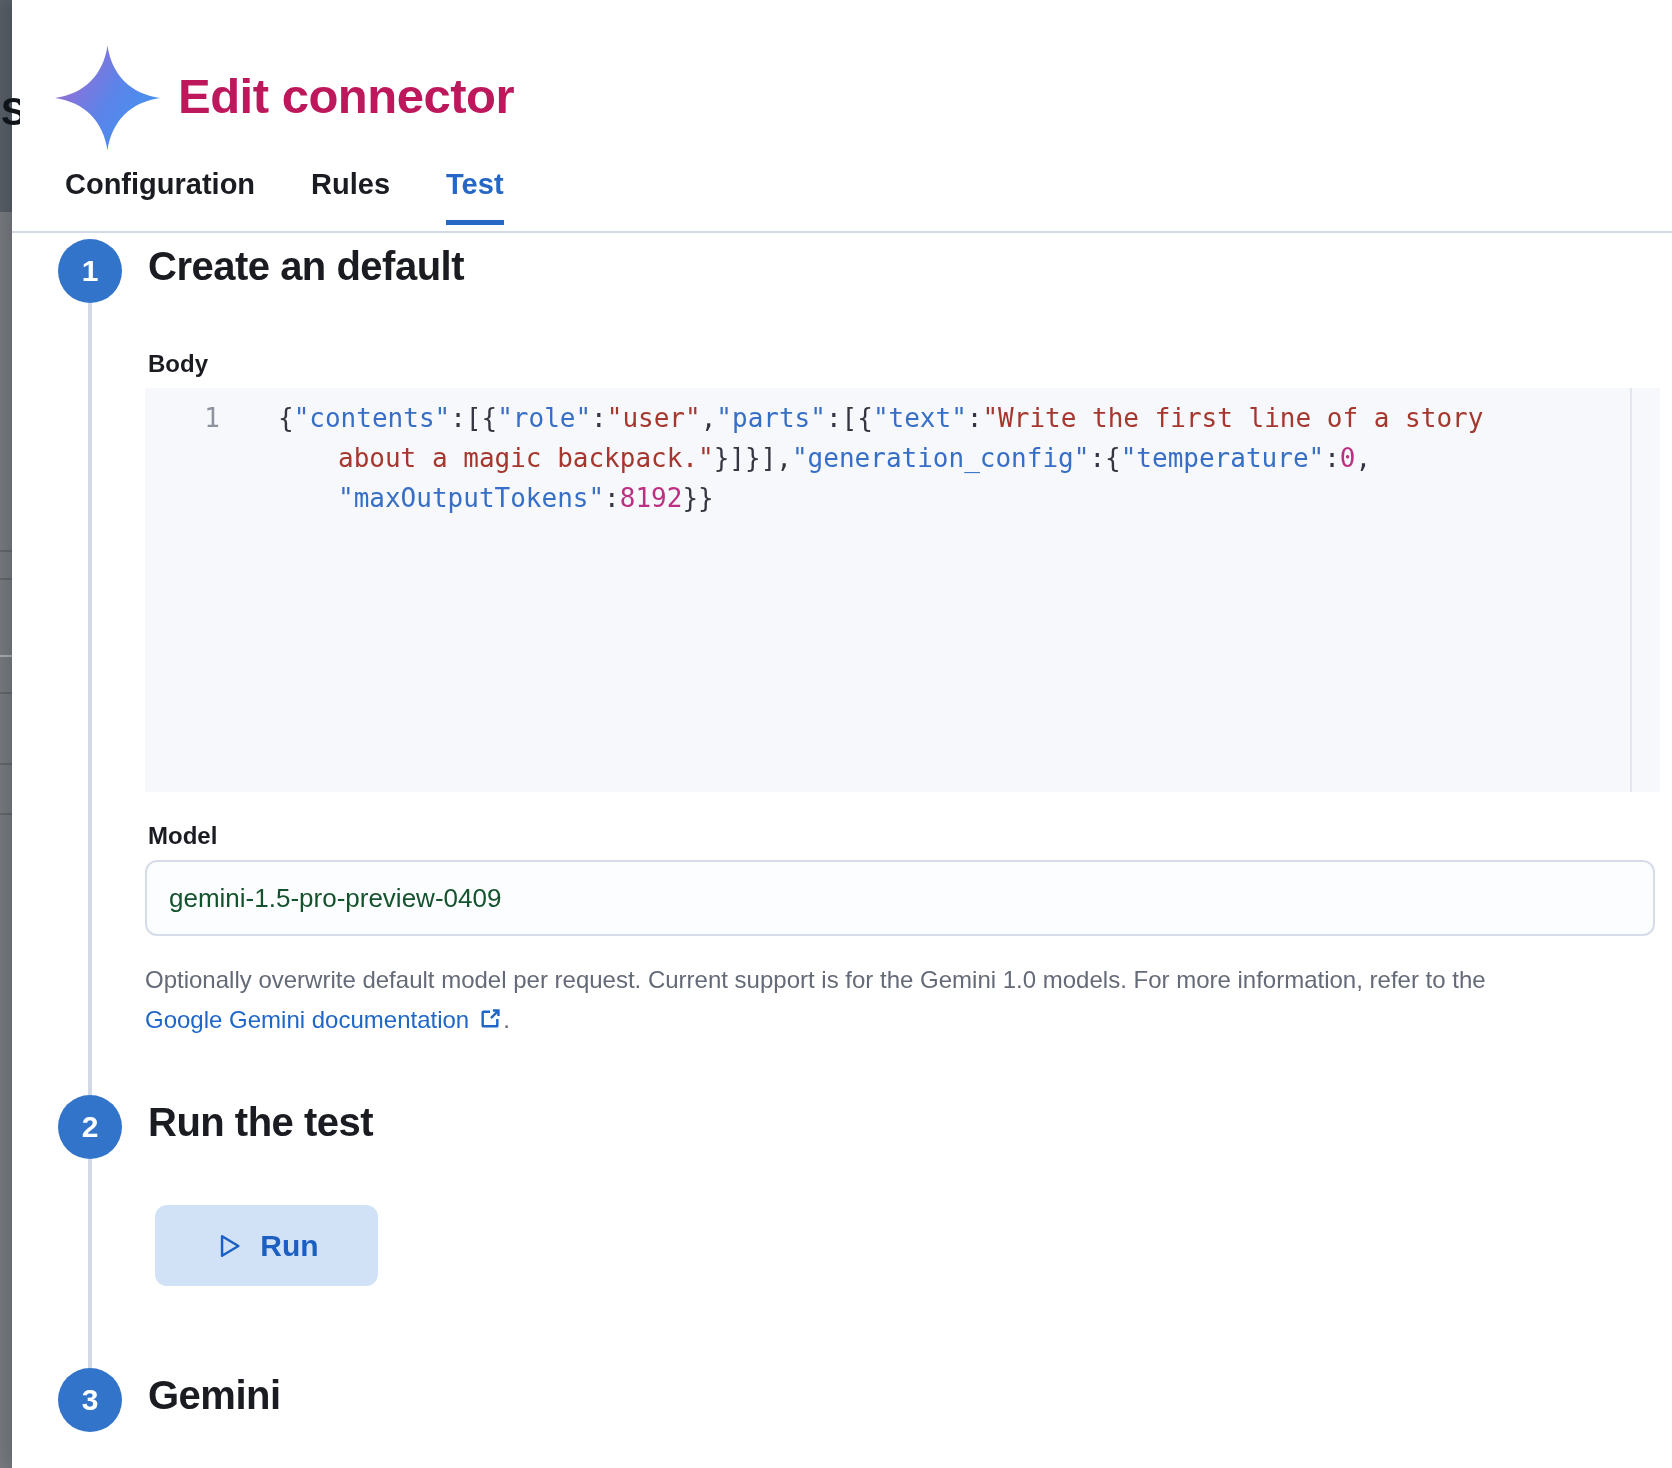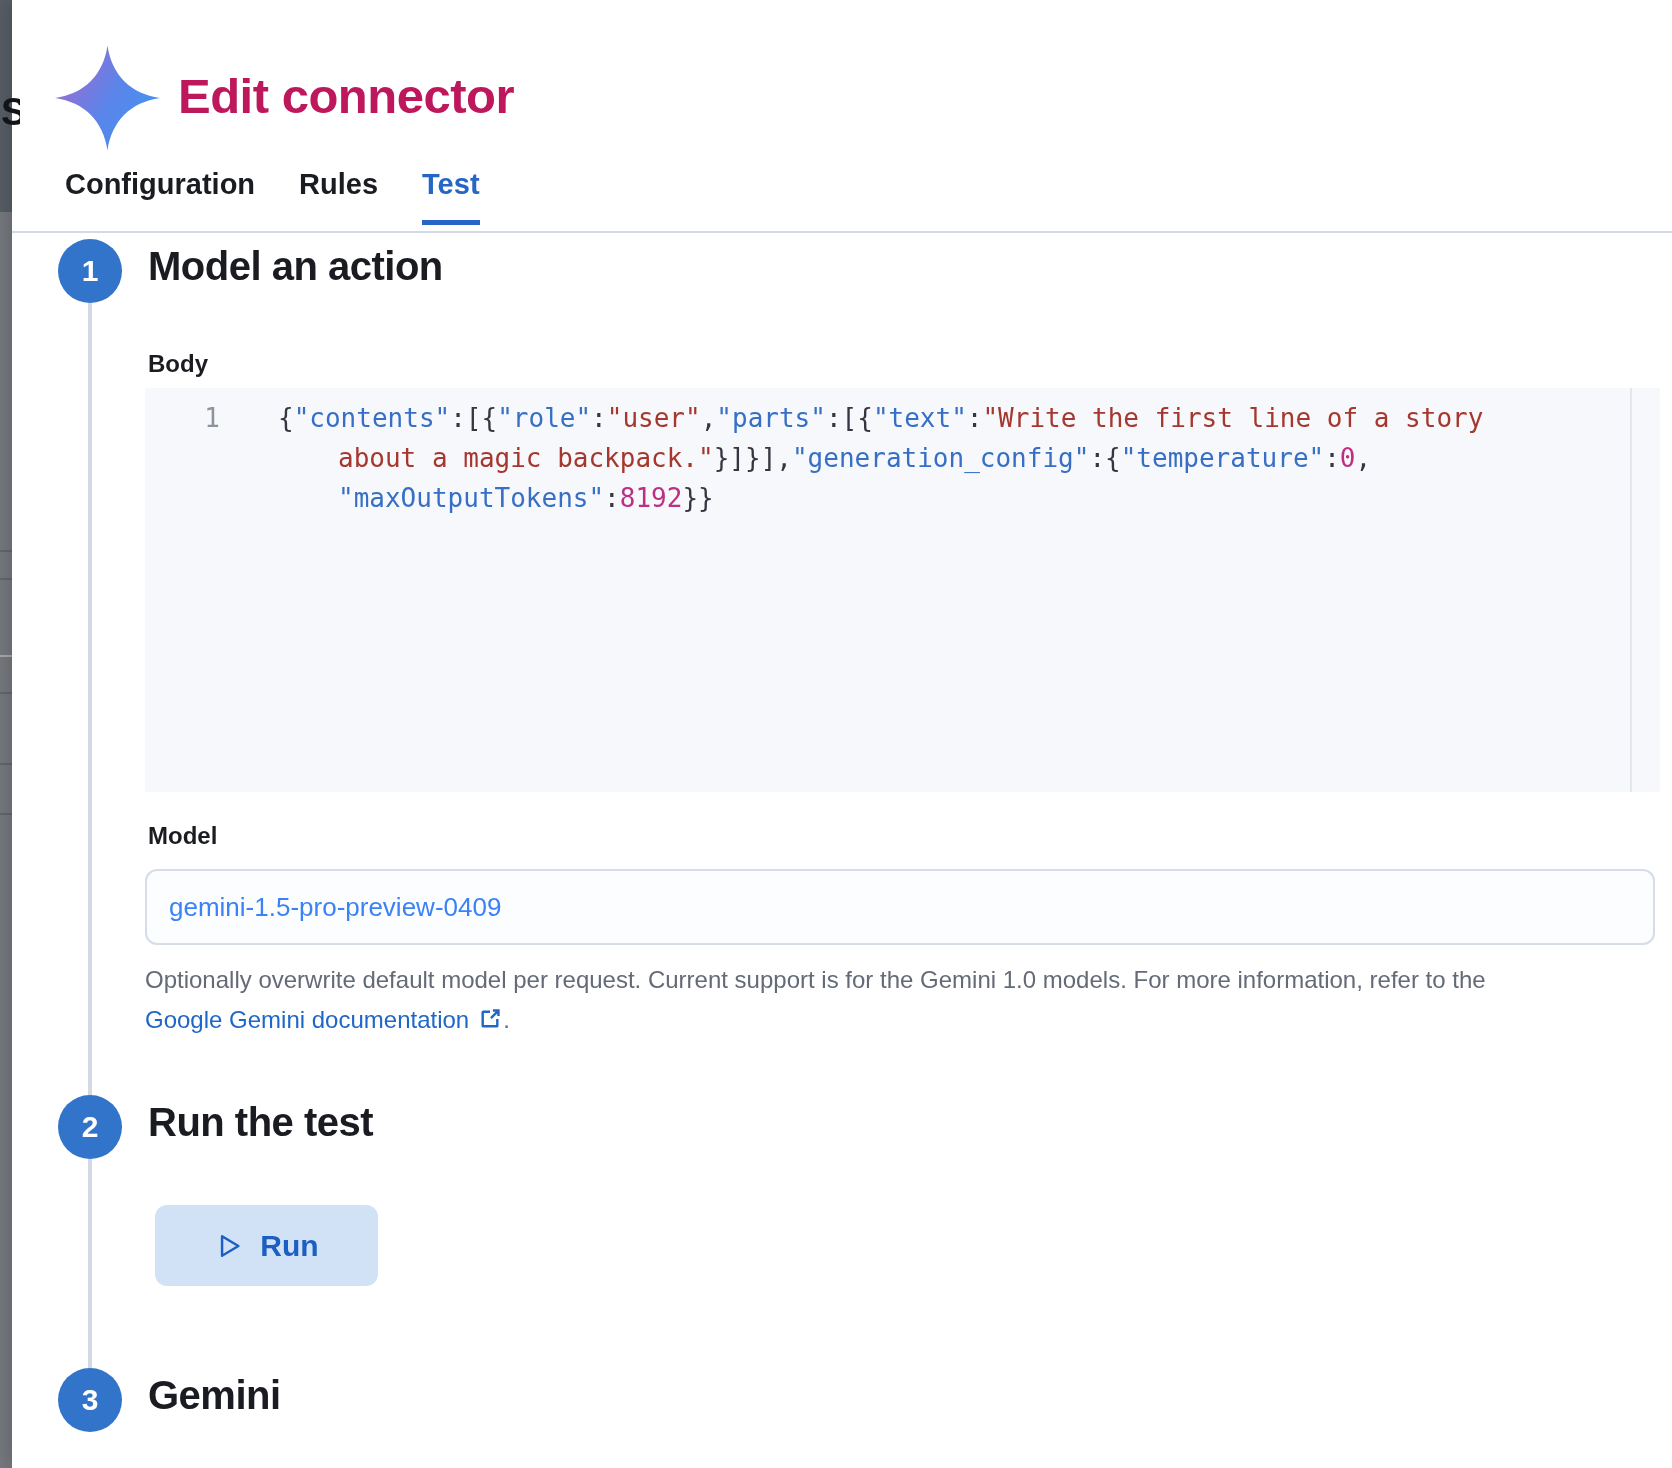--- a/index.html
+++ b/index.html
@@ -17,21 +17,21 @@
   
   .flyout{position:absolute;left:12px;top:0;width:1660px;height:1468px;background:#ffffff;
           box-shadow:-4px 0 18px rgba(0,0,0,0.18);}
 
   
   .gemini-star{position:absolute;left:55px;top:42px;}
   .page-title{position:absolute;left:178px;top:68px;font-size:49px;font-weight:700;
           color:#be185d;letter-spacing:-0.5px;}
 
   
-  .tabs{position:absolute;left:65px;top:168px;display:flex;gap:44px;z-index:3;}
+  .tabs{position:absolute;left:65px;top:168px;display:flex;gap:56px;z-index:3;}
   .tab{font-size:29px;font-weight:700;color:#1a1c21;padding-bottom:22px;cursor:pointer;}
   .tab.active{color:#2666c5;border-bottom:5px solid #2666c5;padding-bottom:19px;}
   .tabbar-divider{position:absolute;left:12px;top:231px;width:1660px;height:2px;background:#d3dae6;z-index:1;}
 
   
   .vline{position:absolute;left:88px;width:4px;background:#d3dae6;}
   .step-circle{position:absolute;left:58px;width:64px;height:64px;border-radius:50%;
           background:#3374cb;color:#ffffff;font-size:30px;font-weight:700;
           display:flex;align-items:center;justify-content:center;z-index:2;}
   .step-title{position:absolute;left:148px;font-size:40px;font-weight:700;color:#1a1c21;
@@ -50,21 +50,21 @@
   .code-row.wrap{padding-left:193px;}
   .c-p{color:#343741;}
   .c-k{color:#366fc5;}
   .c-s{color:#a5372e;}
   .c-n{color:#bc2f82;}
   .gutter-divider{position:absolute;right:28px;top:0;bottom:0;width:2px;background:#e3e6ec;}
 
   
   .model-input{position:absolute;left:145px;top:860px;width:1510px;height:76px;
           box-sizing:border-box;border:2px solid #d6dce8;border-radius:12px;background:#fbfdfe;
-          padding:0 0 0 22px;font-family:"Liberation Sans",sans-serif;font-size:26px;color:#3b82f6;outline:none;margin-top:9px;}
+          padding:0 0 0 22px;font-family:"Liberation Sans",sans-serif;font-size:26px;color:#14532d;outline:none;}
 
   
   .help{position:absolute;left:145px;top:960px;font-size:24px;color:#646a77;line-height:40px;}
   .help-link{color:#1f66c9;font-weight:400;cursor:pointer;text-decoration:none;}
   .ext-icon{display:inline-block;vertical-align:-4px;margin-left:8px;}
   .help-suffix{color:#646a77;}
 
   
   .run-button{position:absolute;left:155px;top:1205px;width:223px;height:81px;border:none;
           border-radius:12px;background:#d1e2f6;display:flex;align-items:center;justify-content:center;
@@ -105,21 +105,21 @@
     <div class="tab">Configuration</div>
     <div class="tab">Rules</div>
     <div class="tab active">Test</div>
   </div>
   <div class="tabbar-divider"></div>
 
   <div class="vline" style="top:303px;height:792px"></div>
   <div class="vline" style="top:1159px;height:209px"></div>
 
   <div class="step-circle" style="top:239px">1</div>
-  <div class="step-title" style="top:242px">Model an action</div>
+  <div class="step-title" style="top:242px">Create an default</div>
 
   <div class="field-label" style="top:350px">Body</div>
 
   <div class="code-block">
     <div class="gutter-num">1</div>
     <div class="code-lines">
       <div class="code-row"><span class="c-p">{</span><span class="c-k">"contents"</span><span class="c-p">:[{</span><span class="c-k">"role"</span><span class="c-p">:</span><span class="c-s">"user"</span><span class="c-p">,</span><span class="c-k">"parts"</span><span class="c-p">:[{</span><span class="c-k">"text"</span><span class="c-p">:</span><span class="c-s">"Write the first line of a story</span></div>
       <div class="code-row wrap"><span class="c-s">about a magic backpack."</span><span class="c-p">}]}],</span><span class="c-k">"generation_config"</span><span class="c-p">:{</span><span class="c-k">"temperature"</span><span class="c-p">:</span><span class="c-n">0</span><span class="c-p">,</span></div>
       <div class="code-row wrap"><span class="c-k">"maxOutputTokens"</span><span class="c-p">:</span><span class="c-n">8192</span><span class="c-p">}}</span></div>
     </div>

